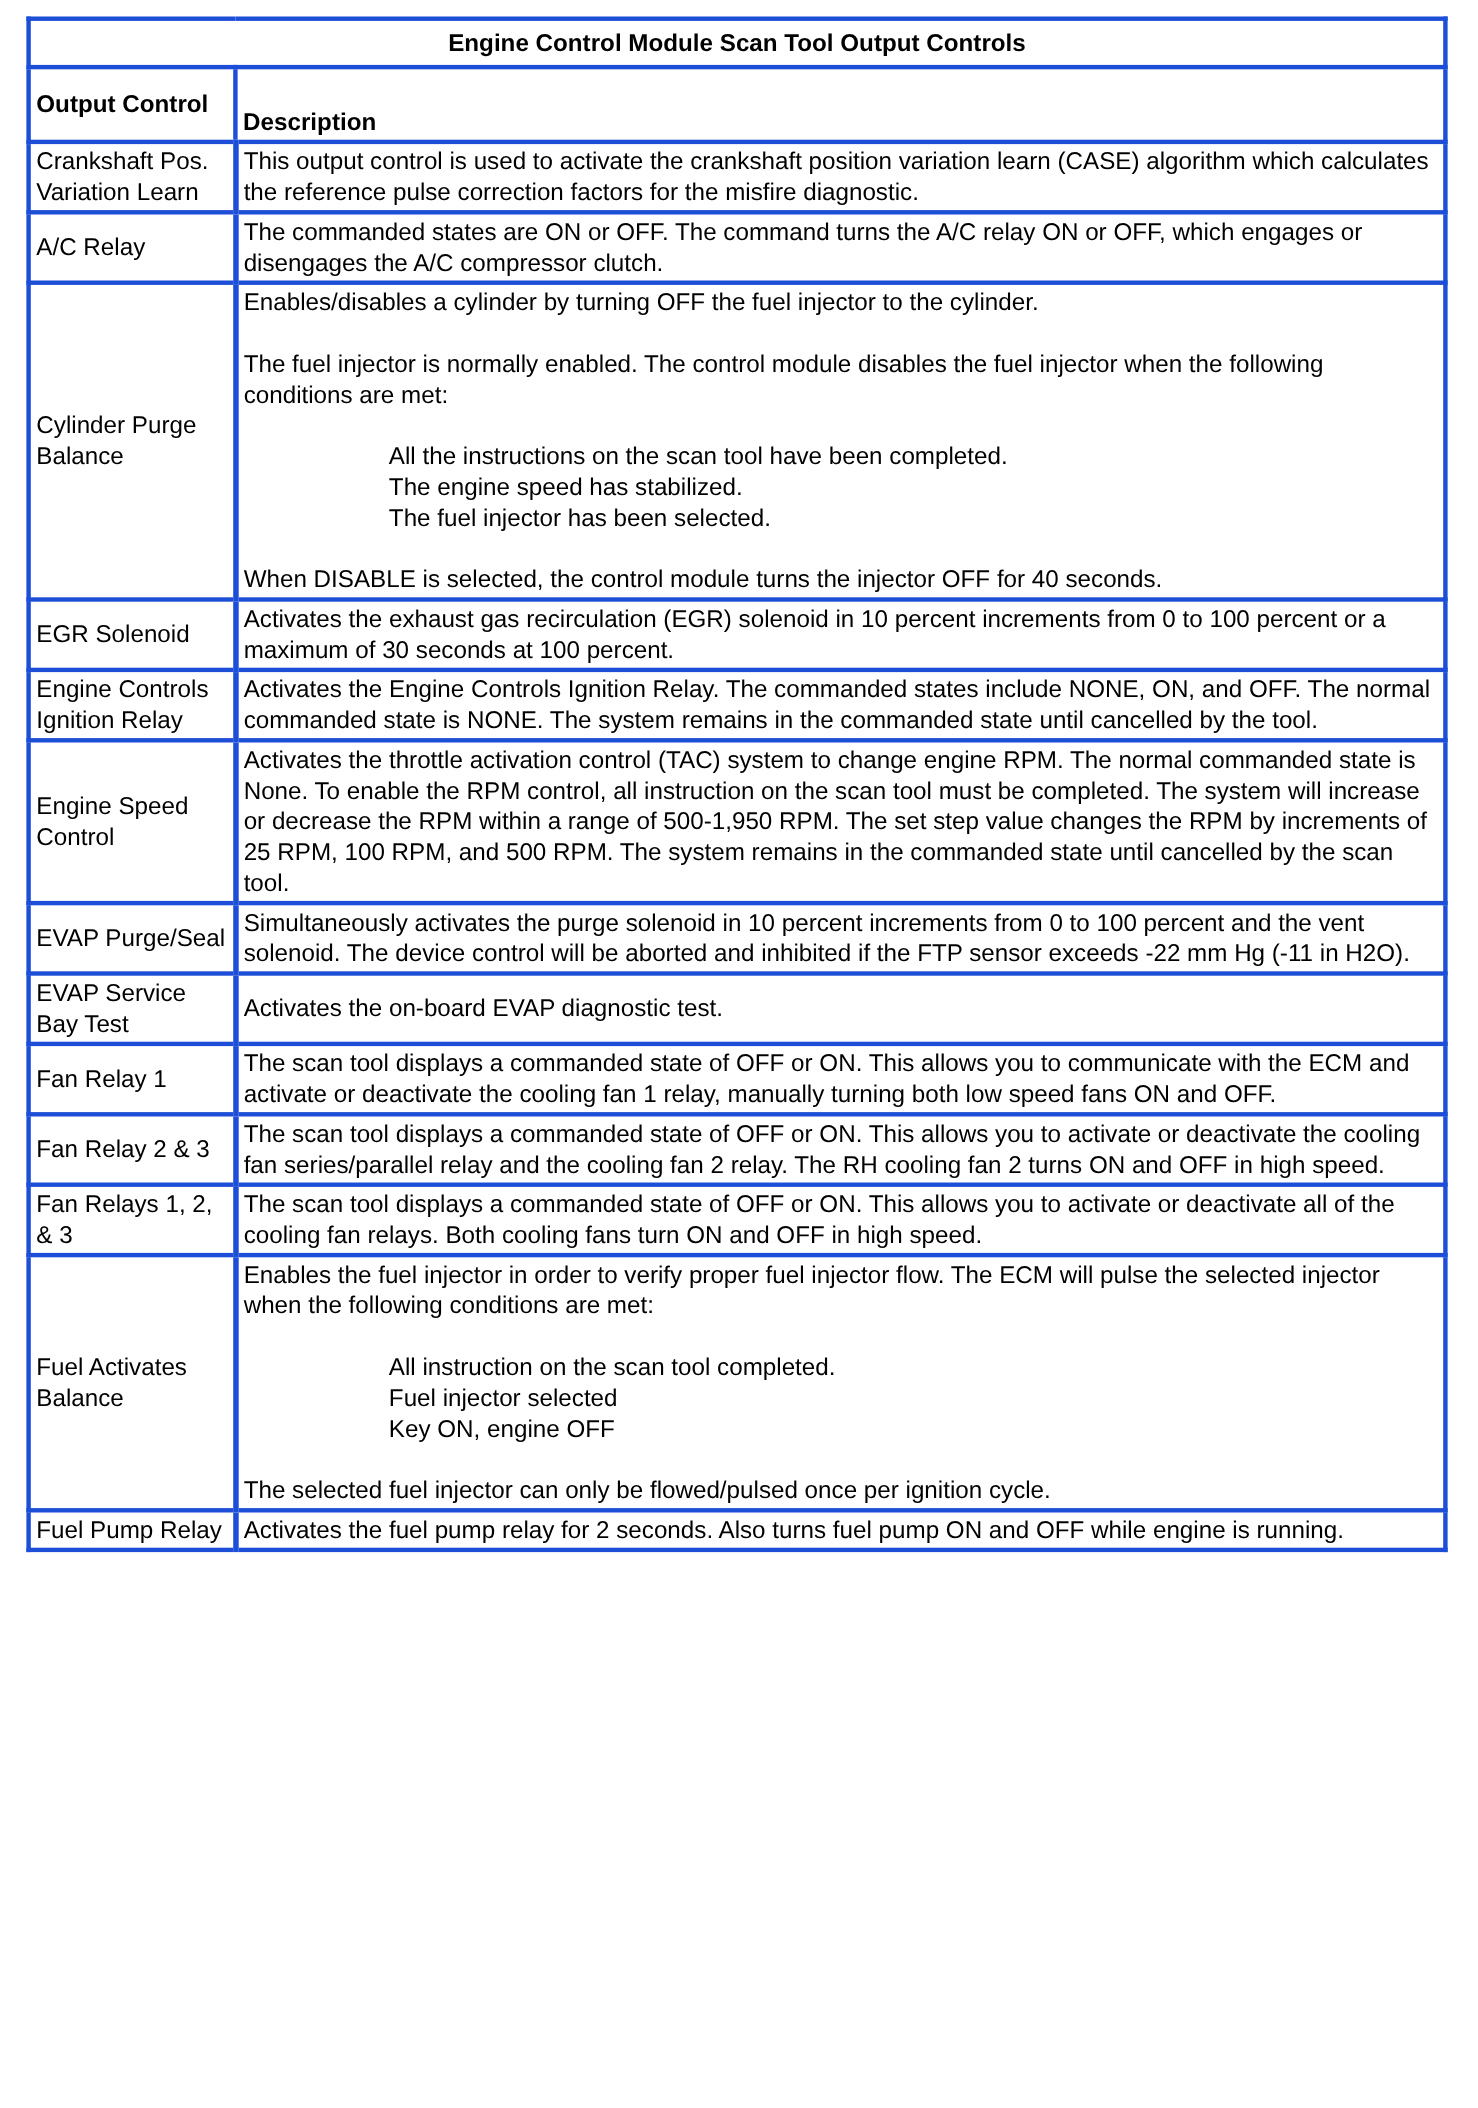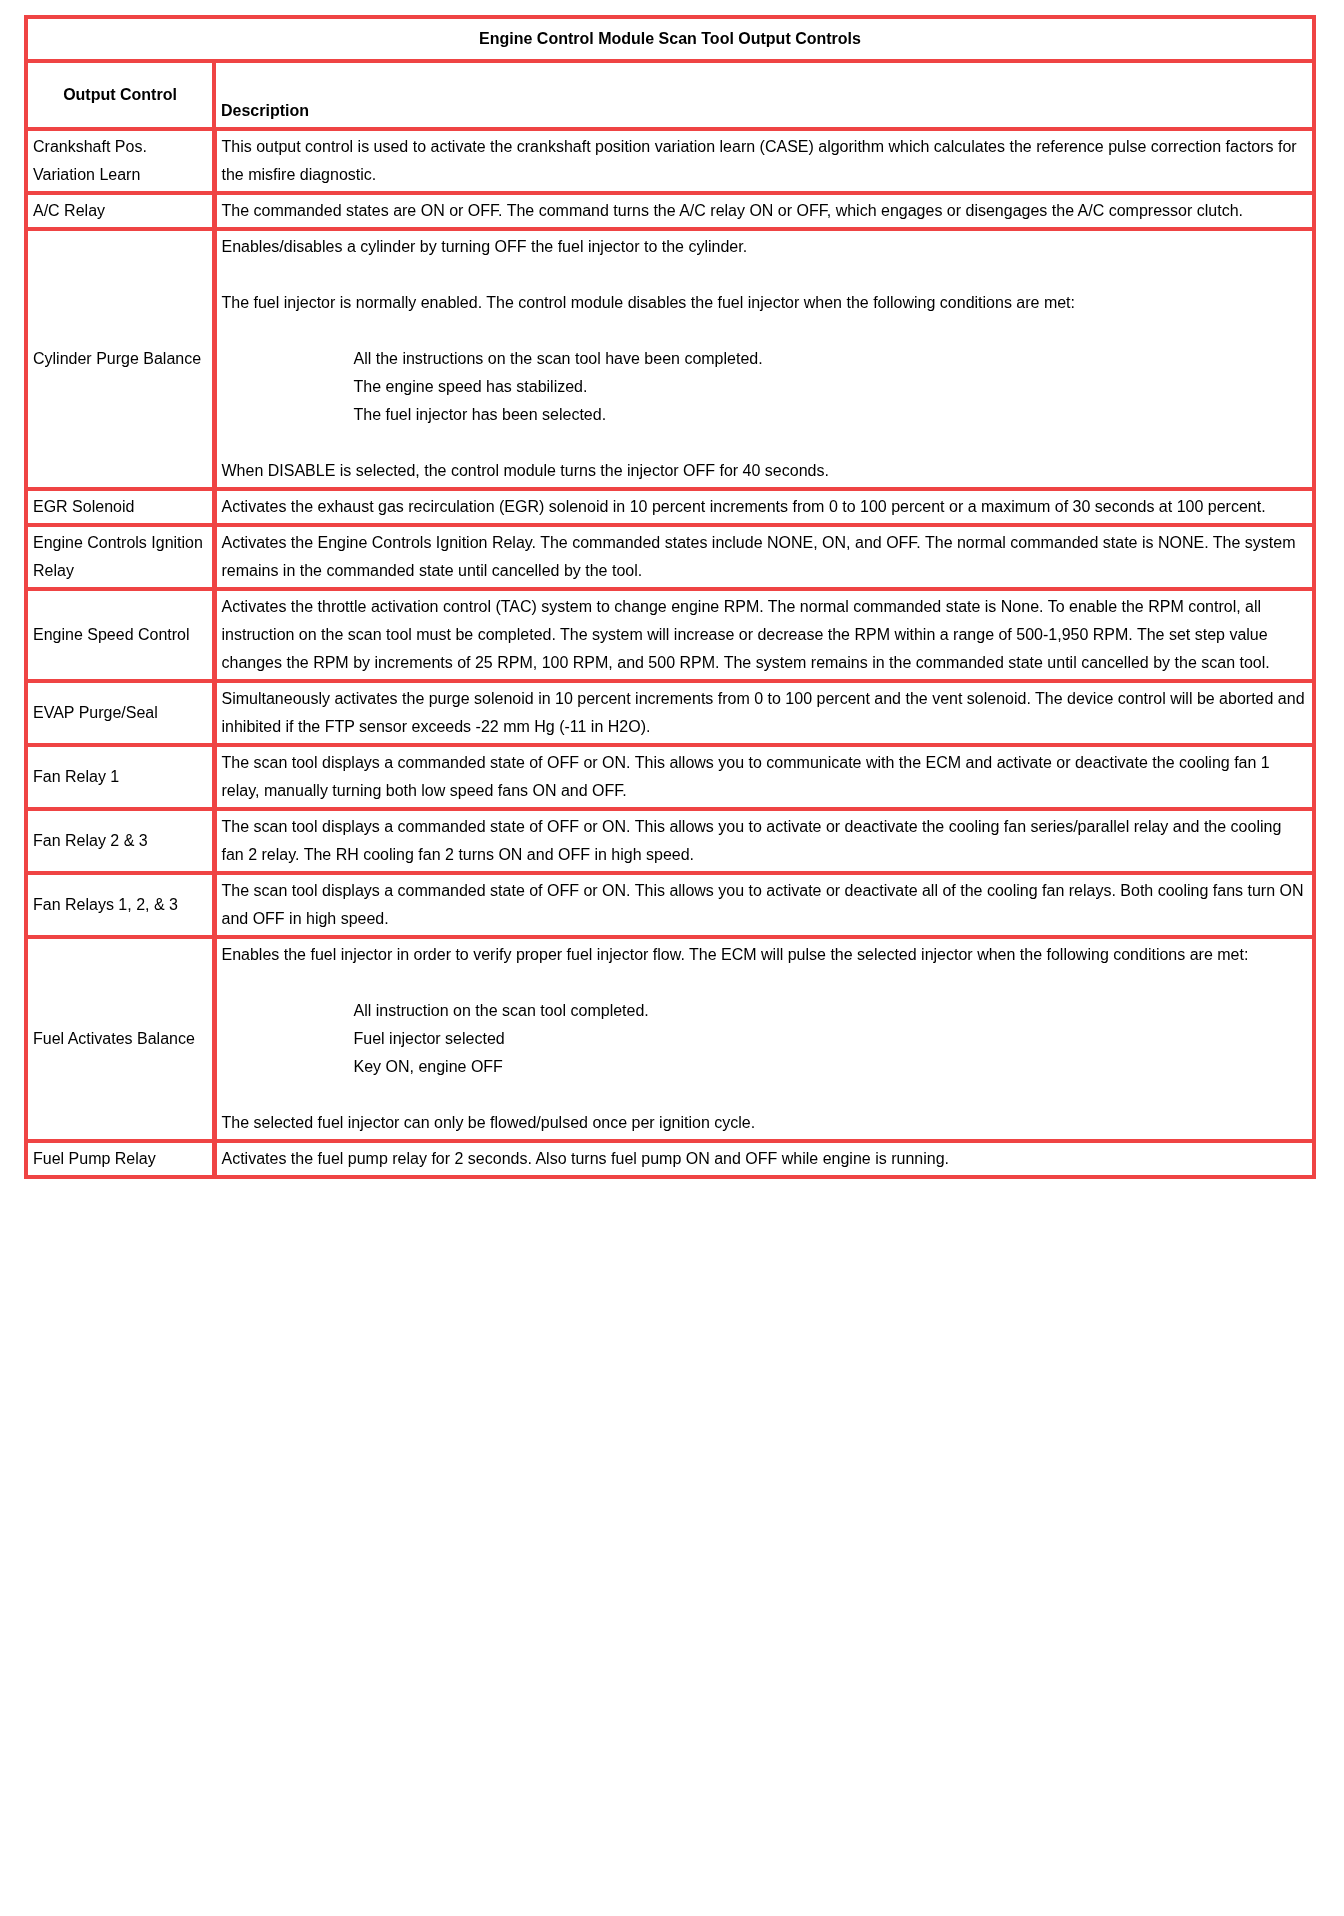--- a/index.html
+++ b/index.html
@@ -3,26 +3,26 @@
 <meta charset="utf-8">
 <style>
   html, body { margin: 0; padding: 0; background: #ffffff; }
   body { width: 1344px; height: 1916px; position: relative; font-family: "Liberation Sans", sans-serif; color: #000; }
   #doc-table {
     position: absolute; left: 24px; top: 15px; width: 1292px;
     border-collapse: collapse; table-layout: fixed;
     border: 4px solid #000;
   }
   #doc-table td, #doc-table th {
-    border: 4px solid #ef4444; vertical-align: middle; padding: 2px 5px;
-    font-size: 16px; line-height: 28px; font-weight: normal; text-align: left;
+    border: 4px solid #1d4ed8; vertical-align: middle; padding: 2px 5px;
+    font-size: 22px; line-height: 28px; font-weight: normal; text-align: left;
   }
   #doc-table col.c1 { width: 188px; }
   #doc-table th.title { text-align: center; font-weight: bold; height: 36px; }
-  #doc-table th.hdr { font-weight: bold; text-align: center; }
+  #doc-table th.hdr { font-weight: bold; }
   #doc-table th.hdr-desc { font-weight: bold; vertical-align: bottom; }
   #doc-table td.label { border-right-width: 5px; }
   .para { display: block; }
   .gap { display: block; height: 28px; }
   .list { display: block; padding-left: 100px; padding-top: 28px; padding-bottom: 28px; }
   .list span { display: block; margin-left: 32px; }
   td.desc-multi { vertical-align: top; padding-top: 4px; }
 </style>
 </head>
 <body>
@@ -74,20 +74,24 @@
       </tr>
       <tr>
         <td class="label">Engine Speed Control</td>
         <td>Activates the throttle activation control (TAC) system to change engine RPM. The normal commanded state is None. To enable the RPM control, all instruction on the scan tool must be completed. The system will increase or decrease the RPM within a range of 500-1,950 RPM. The set step value changes the RPM by increments of 25 RPM, 100 RPM, and 500 RPM. The system remains in the commanded state until cancelled by the scan tool.</td>
       </tr>
       <tr>
         <td class="label">EVAP Purge/Seal</td>
         <td>Simultaneously activates the purge solenoid in 10 percent increments from 0 to 100 percent and the vent solenoid. The device control will be aborted and inhibited if the FTP sensor exceeds -22 mm Hg (-11 in H2O).</td>
       </tr>
       <tr>
+        <td class="label">EVAP Service Bay Test</td>
+        <td>Activates the on-board EVAP diagnostic test.</td>
+      </tr>
+      <tr>
         <td class="label">Fan Relay 1</td>
         <td>The scan tool displays a commanded state of OFF or ON. This allows you to communicate with the ECM and activate or deactivate the cooling fan 1 relay, manually turning both low speed fans ON and OFF.</td>
       </tr>
       <tr>
         <td class="label">Fan Relay 2 &amp; 3</td>
         <td>The scan tool displays a commanded state of OFF or ON. This allows you to activate or deactivate the cooling fan series/parallel relay and the cooling fan 2 relay. The RH cooling fan 2 turns ON and OFF in high speed.</td>
       </tr>
       <tr>
         <td class="label">Fan Relays 1, 2, &amp; 3</td>
         <td>The scan tool displays a commanded state of OFF or ON. This allows you to activate or deactivate all of the cooling fan relays. Both cooling fans turn ON and OFF in high speed.</td>

